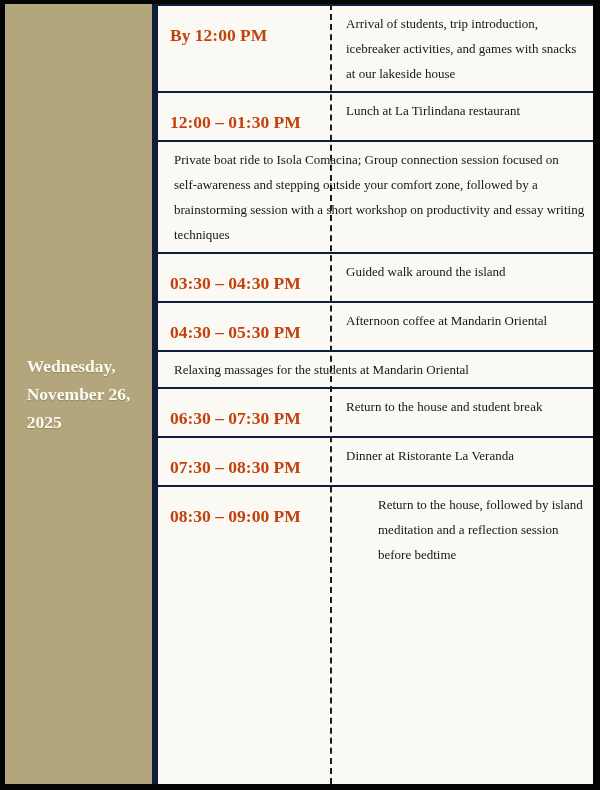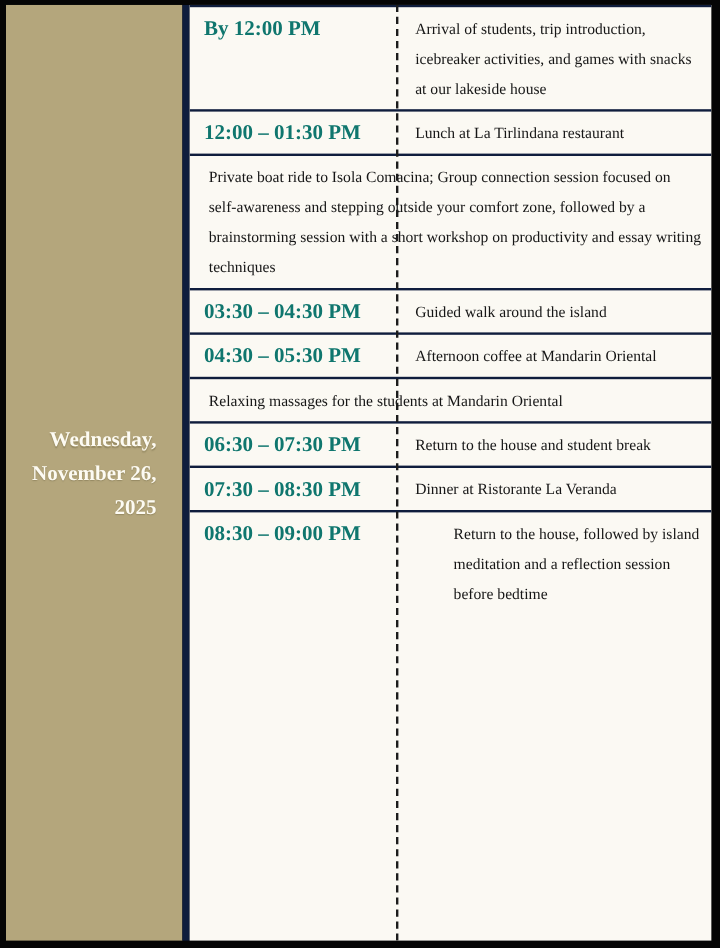--- a/index.html
+++ b/index.html
@@ -25,21 +25,21 @@
     background: #b4a67c;
     display: flex;
     align-items: center;
     justify-content: center;
   }
   .date-text {
     color: #fdfbf3;
     font-weight: bold;
     font-size: 17.5px;
     line-height: 28px;
-    text-align: right;
+    text-align: left;
     white-space: pre-line;
     text-shadow: 0 1px 1px rgba(90,80,50,0.35);
   }
   .divider-v {
     width: 6px;
     flex: 0 0 6px;
     background: #0f1d3d;
   }
   .rows {
     flex: 1 1 auto;
@@ -71,21 +71,22 @@
     gap: 32px;
   }
   .time-cell {
     width: 172px;
     flex: 0 0 172px;
     box-sizing: border-box;
     padding: 5px 6px 5px 12px;
     font-weight: bold;
     font-size: 17.5px;
     line-height: 25px;
-    color: #0f766e;
+    color: #c2410c;
+    margin-top: 12px;
   }
   .activity-cell {
     flex: 1 1 auto;
     box-sizing: border-box;
     padding: 5px 8px 5px 16px;
     font-size: 13px;
     line-height: 25px;
     color: #161616;
   }
 </style>

